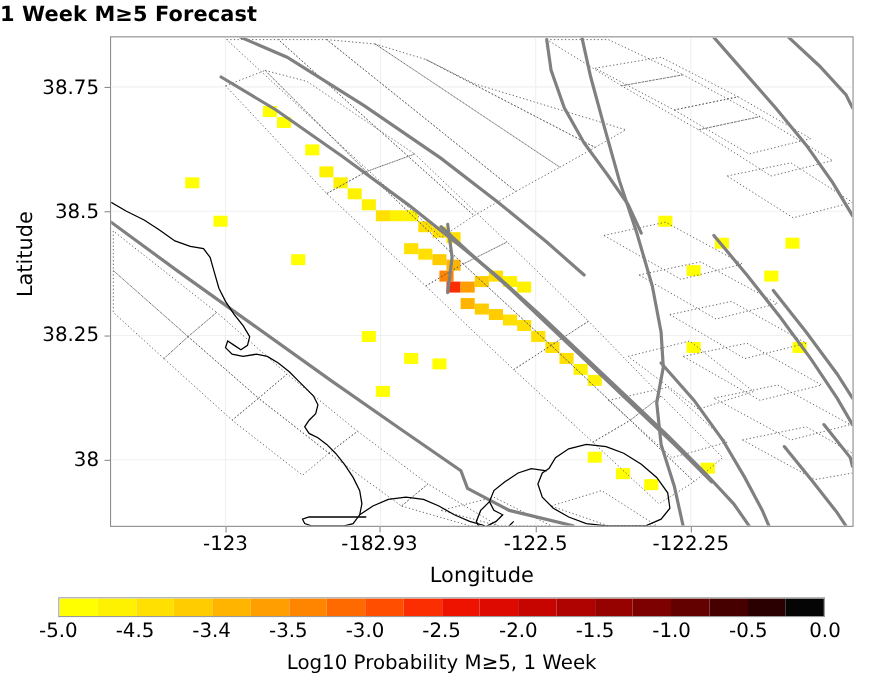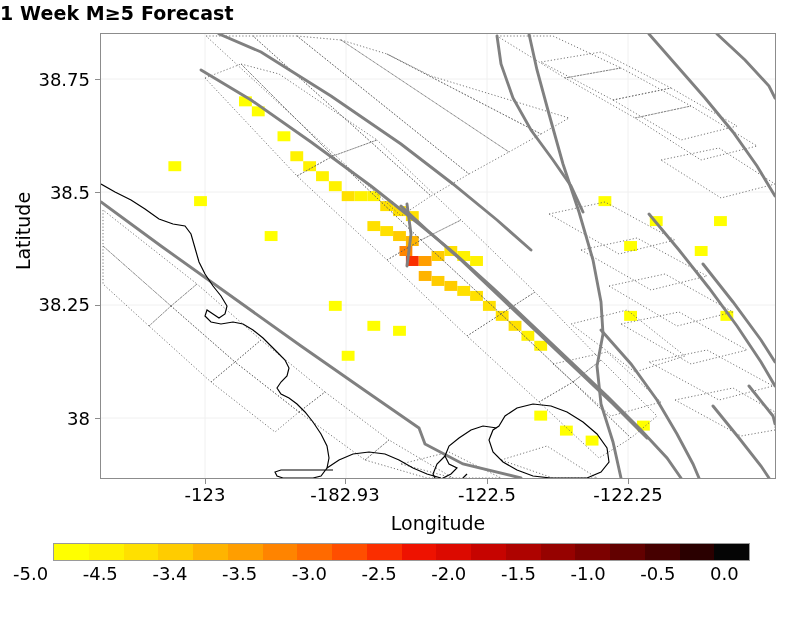--- a/index.html
+++ b/index.html
@@ -107,20 +107,21 @@
     height: 18px;
     border: 1px solid #9a9a9a;
     box-sizing: border-box;
     display: flex;
     overflow: hidden;
   }
   #cbar .swatch { flex: 1 1 auto; height: 100%; }
   .cbar-tick-label {
     position: absolute;
     width: 80px;
+    text-align: center;
     top: 20px;
     font-size: 18px;
     color: #000000;
   }
   #cbar-title {
     position: absolute;
     left: 53px;
     top: 592px;
     width: 697px;
     text-align: center;
@@ -359,14 +360,15 @@
         <div class="cbar-tick-label" style="left: 169.1px;">-3.5</div>
         <div class="cbar-tick-label" style="left: 238.8px;">-3.0</div>
         <div class="cbar-tick-label" style="left: 308.5px;">-2.5</div>
         <div class="cbar-tick-label" style="left: 378.2px;">-2.0</div>
         <div class="cbar-tick-label" style="left: 447.9px;">-1.5</div>
         <div class="cbar-tick-label" style="left: 517.6px;">-1.0</div>
         <div class="cbar-tick-label" style="left: 587.3px;">-0.5</div>
         <div class="cbar-tick-label" style="left: 657px;">0.0</div>
       </div>
   </div>
+  <div id="cbar-title">Log10 Probability M≥5, 1 Week</div>
 
 </div>
 
 </body></html>

